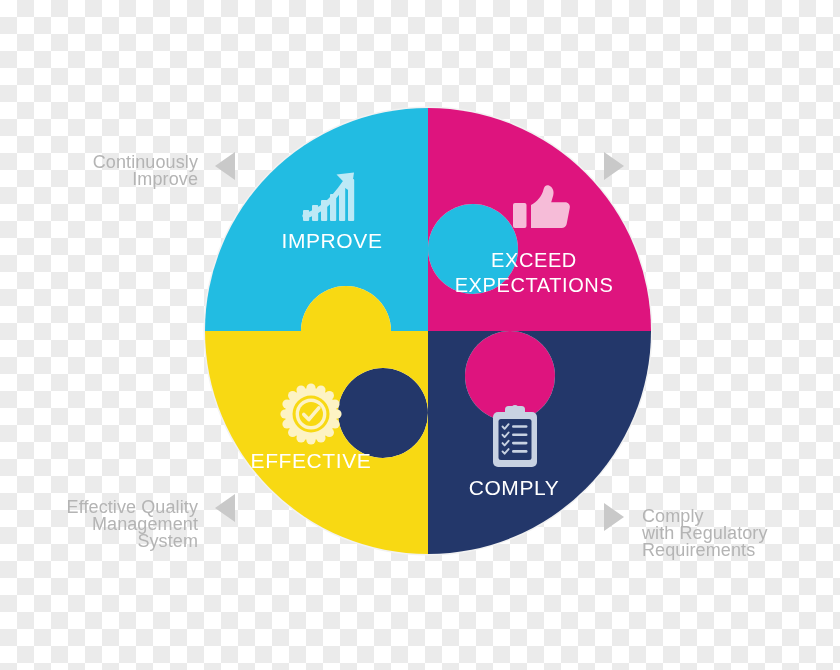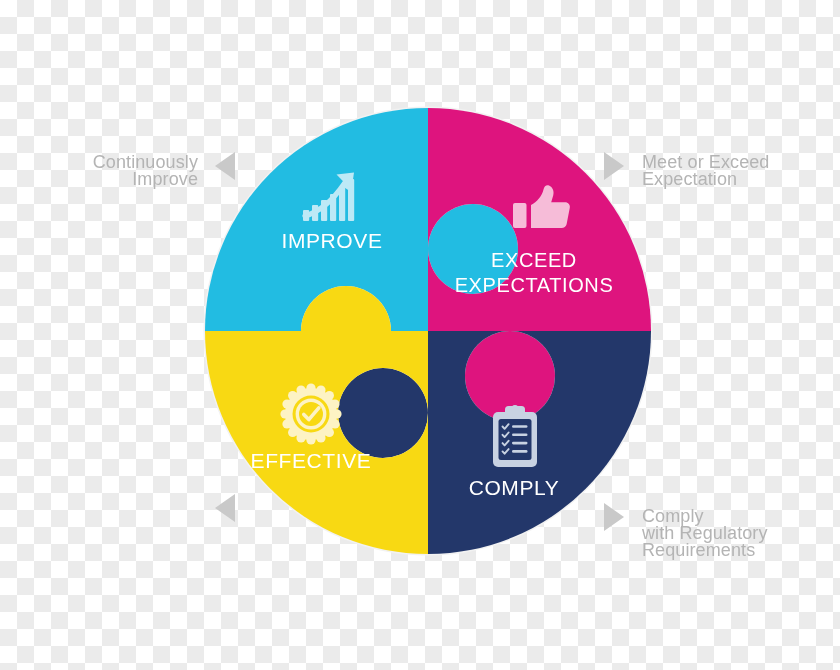--- a/index.html
+++ b/index.html
@@ -235,24 +235,25 @@
 
     <text class="q-label" x="311" y="468">EFFECTIVE</text>
 
     <text class="q-label" x="514" y="495">COMPLY</text>
   </svg>
 
   <div class="side-label left" id="lbl-improve">Continuously
 Improve</div>
   <div class="tri left" id="tri-improve"></div>
 
-  <div class="side-label right" id="lbl-meet">Meet or Exceed
-Expectation</div>
   <div class="tri right" id="tri-meet"></div>
 
+  <div class="side-label left" id="lbl-effective">Effective Quality
+Management
+System</div>
   <div class="tri left" id="tri-effective"></div>
 
   <div class="side-label right" id="lbl-comply">Comply
 with Regulatory
 Requirements</div>
   <div class="tri right" id="tri-comply"></div>
 
 </div>
 
 </body></html>

